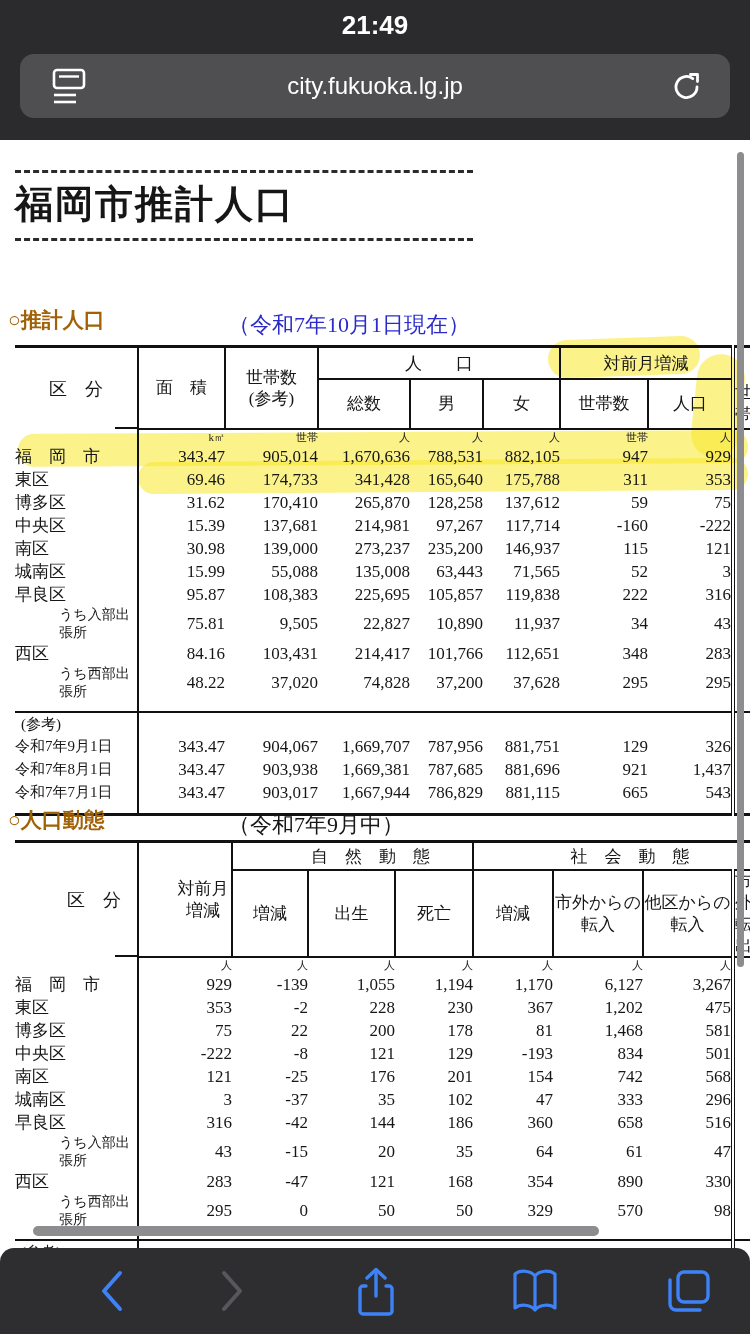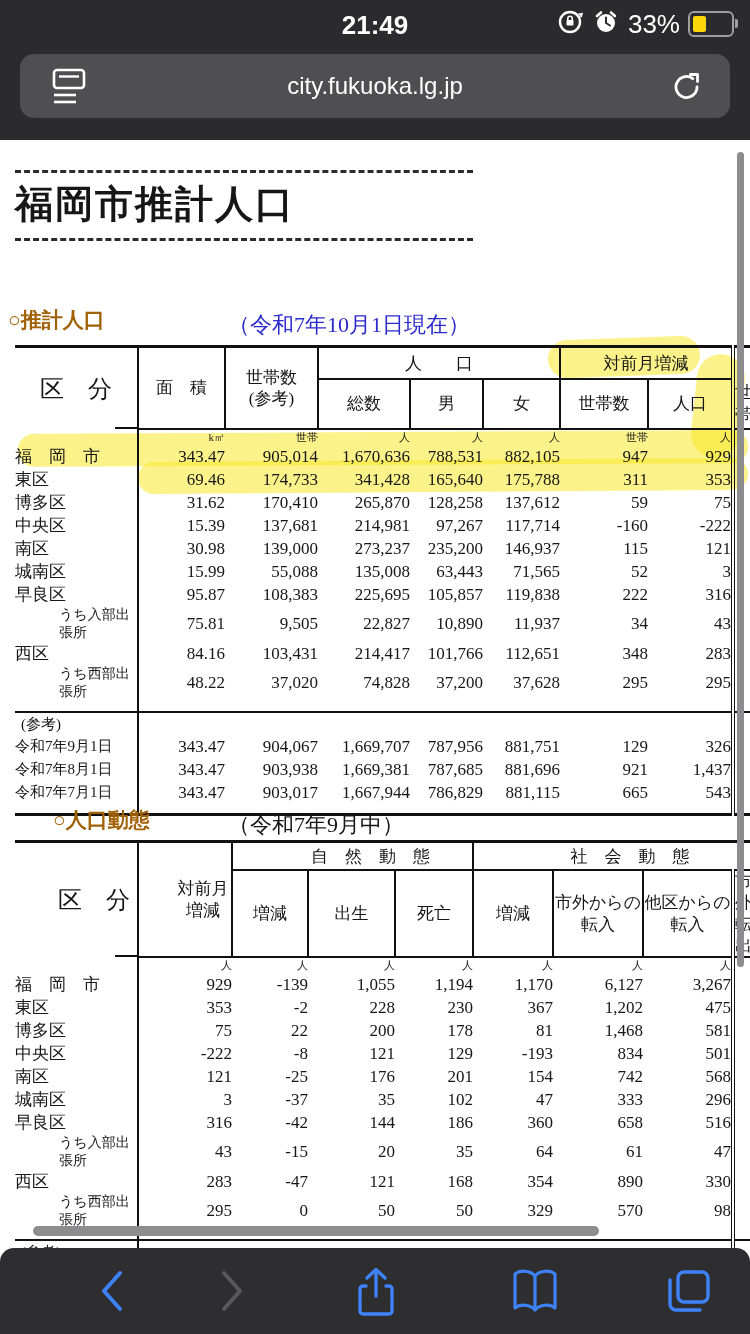--- a/index.html
+++ b/index.html
@@ -34,33 +34,33 @@
   .dashline{border-top:3px dashed #2b2b2b;height:0;}
   .doc-title{font-family:"Liberation Serif","DejaVu Serif",serif;font-size:38px;font-weight:bold;
              color:#161616;margin:6px 0 8px 0;letter-spacing:2px;}
 
   .sec-head{position:absolute;font-family:"Liberation Serif","DejaVu Serif",serif;font-weight:bold;
             font-size:21px;color:#a16207;left:8px;}
   .sec-note{position:absolute;font-family:"Liberation Serif","DejaVu Serif",serif;font-size:22px;left:228px;}
   .note-blue{color:#2b2bcd;}
   .note-black{color:#161616;}
   #sec1{top:166px;} #note1{top:170px;}
-  #sec2{top:666px;margin-left:45px;} #note2{top:670px;}
+  #sec2{top:666px;} #note2{top:670px;}
 
   
   .hl{position:absolute;background:rgba(247,232,40,.55);}
   
   
   table.stat{position:absolute;left:15px;width:735px;border-collapse:collapse;table-layout:fixed;
              font-family:"Liberation Serif","DejaVu Serif",serif;color:#161616;border-top:3px solid #111;}
   #table1{top:205px;} #table2{top:700px;}
   table.stat th,table.stat td{padding:0;margin:0;font-weight:normal;overflow:hidden;white-space:pre-line;}
   th.grp{font-size:17px;text-align:center;vertical-align:middle;}
   th.sub{font-size:17px;text-align:center;vertical-align:middle;line-height:1.25;}
-  th.kubun{position:relative;font-size:24px;text-align:center;vertical-align:middle;}
+  th.kubun{position:relative;font-size:18px;text-align:center;vertical-align:middle;}
   th.kubun::after{content:'';position:absolute;right:0;bottom:0;width:22px;border-bottom:2px solid #111;}
   td.unit{font-size:11px;text-align:right;padding-right:8px;color:#222;height:15px;vertical-align:top;}
   td.lbl{font-size:17px;text-align:left;padding-left:6px;}
   td.lbl.indent{font-size:14px;padding-left:44px;}
   td.num{font-size:17px;text-align:right;padding-right:8px;}
   .col-l{border-right:2px solid #111;}           
   .vl{border-left:2px solid #111;}               
   .dbl{border-left:4px double #111;}             
   .under{border-bottom:2px solid #111;}          
   tr.gap td{height:10px;border-bottom:2px solid #111;}
@@ -83,42 +83,20 @@
   #ic-back{left:92px;} #ic-fwd{left:208px;} #ic-share{left:352px;} #ic-book{left:508px;} #ic-tabs{left:664px;}
 </style>
 </head>
 <body>
 
 <div class="screen">
 
   <div class="chrome-top">
     <div class="statusbar">
       <div class="sb-time">21:49</div>
-      <div class="sb-right">
-        <span>
-          <svg width="28" height="28" viewBox="0 0 28 28">
-            <circle cx="14" cy="14" r="10" fill="none" stroke="#fff" stroke-width="2.4"></circle>
-            <rect x="10.5" y="12" width="7" height="5.5" rx="1" fill="#fff"></rect>
-            <path d="M11.8 12 v-1.6 a2.2 2.2 0 0 1 4.4 0 V12" fill="none" stroke="#fff" stroke-width="1.6"></path>
-            <path d="M22.5 6.5 l3.2 -0.6 l-0.8 3.2" fill="none" stroke="#fff" stroke-width="2"></path>
-          </svg>
-        </span>
-        <span>
-          <svg width="28" height="28" viewBox="0 0 28 28">
-            <circle cx="14" cy="15" r="9" fill="#fff"></circle>
-            <path d="M14 9.5 V15 l4 2.5" stroke="#2b2b2d" stroke-width="2" fill="none" stroke-linecap="round"></path>
-            <path d="M5 8 L9 4.5 M23 8 L19 4.5" stroke="#fff" stroke-width="2.6" stroke-linecap="round"></path>
-          </svg>
-        </span>
-        <span class="batt-pct">33%</span>
-        <span class="batt">
-            <span class="fill"></span>
-            <span class="nub"></span>
-          </span>
-      </div>
     </div>
 
     <div class="addressbar">
       <span class="reader-ic">
         <svg width="40" height="38" viewBox="0 0 40 38">
           <rect x="4" y="2" width="30" height="18" rx="3" fill="none" stroke="#fff" stroke-width="2.6"></rect>
           <line x1="9" y1="8.5" x2="29" y2="8.5" stroke="#fff" stroke-width="2.4"></line>
           <line x1="4" y1="27" x2="26" y2="27" stroke="#fff" stroke-width="2.6"></line>
           <line x1="4" y1="34" x2="26" y2="34" stroke="#fff" stroke-width="2.6"></line>
         </svg>

